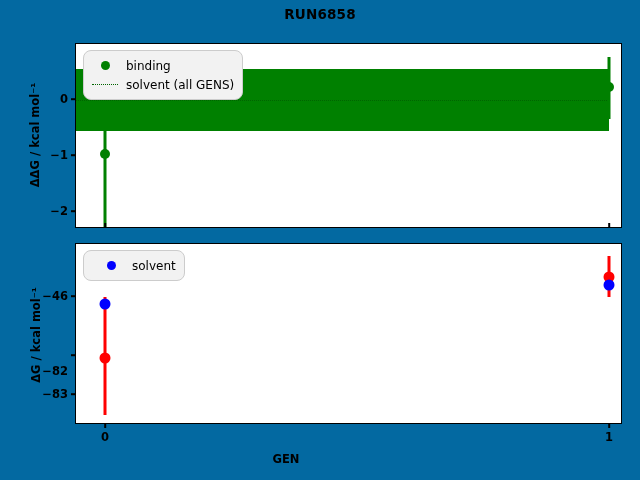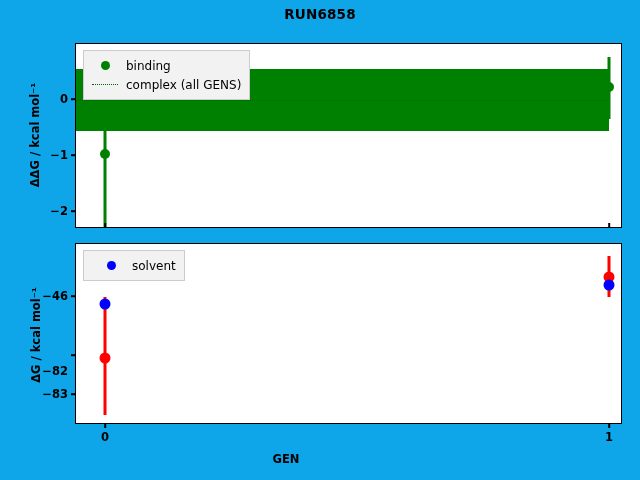--- a/index.html
+++ b/index.html
@@ -1,18 +1,18 @@
 <!DOCTYPE html>
 <html><head>
 <meta charset="utf-8">
 <style>
   html,body{margin:0;padding:0;background:#ffffff;}
   body{width:640px;height:480px;overflow:hidden;
        font-family:"DejaVu Sans","Liberation Sans",sans-serif;}
-  #fig{position:relative;width:640px;height:480px;background:#0ea5e9;}
+  #fig{position:relative;width:640px;height:480px;background:#0369a1;}
 
   .title{position:absolute;left:0;top:6px;width:640px;text-align:center;
          font-size:13.5px;font-weight:bold;color:#000;letter-spacing:.2px;}
 
   
   .axes{position:absolute;box-sizing:border-box;border:1.6px solid #000;
         background:#ffffff;overflow:hidden;}
   #axTop{left:75px;top:43px;width:547px;height:185px;}
   #axBot{left:75px;top:243px;width:547px;height:181px;}
 
@@ -35,21 +35,21 @@
                font-size:11.5px;font-weight:bold;color:#000;}
 
   
   .band{position:absolute;left:0;background:#008000;}
   .dashline{position:absolute;left:0;height:0;border-top:1.6px dotted #006400;}
   .ebar{position:absolute;width:3px;transform:translateX(-50%);}
   .pt{position:absolute;border-radius:50%;transform:translate(-50%,-50%);}
 
   
   .legend{position:absolute;background:#f2f2f2;border:1px solid #cccccc;
-          border-radius:0;padding:5px 8px 5px 6px;}
+          border-radius:8px;padding:5px 8px 5px 6px;}
   .legrow{display:flex;align-items:center;height:19px;}
   .legkey{width:30px;display:flex;align-items:center;justify-content:center;
           margin-right:6px;}
   .legdot{width:9px;height:9px;border-radius:50%;display:block;}
   .legdash{width:26px;height:0;border-top:1.8px dotted #006400;display:block;}
   .legtxt{font-size:12px;color:#000;white-space:nowrap;}
 </style>
 </head>
 <body>
 
@@ -89,21 +89,21 @@
       <div class="legrow">
         <span class="legkey">
           <span class="legdot" style="background:#008000;"></span>
         </span>
         <span class="legtxt">binding</span>
       </div>
       <div class="legrow">
         <span class="legkey">
           <span class="legdash"></span>
         </span>
-        <span class="legtxt">complex (all GENS)</span>
+        <span class="legtxt">solvent (all GENS)</span>
       </div>
     </div>
   </div>
 
   <div class="yaxis-title" style="left:-44px;top:328px;width:160px;">ΔG / kcal mol⁻¹</div>
 
   <div>
     <div class="ylab" style="left:28px;top:296px;width:40px;">−46</div>
     <div class="ylab" style="left:28px;top:355px;width:40px;margin-top:16px;">−82</div>
     <div class="ylab" style="left:28px;top:394px;width:40px;">−83</div>

